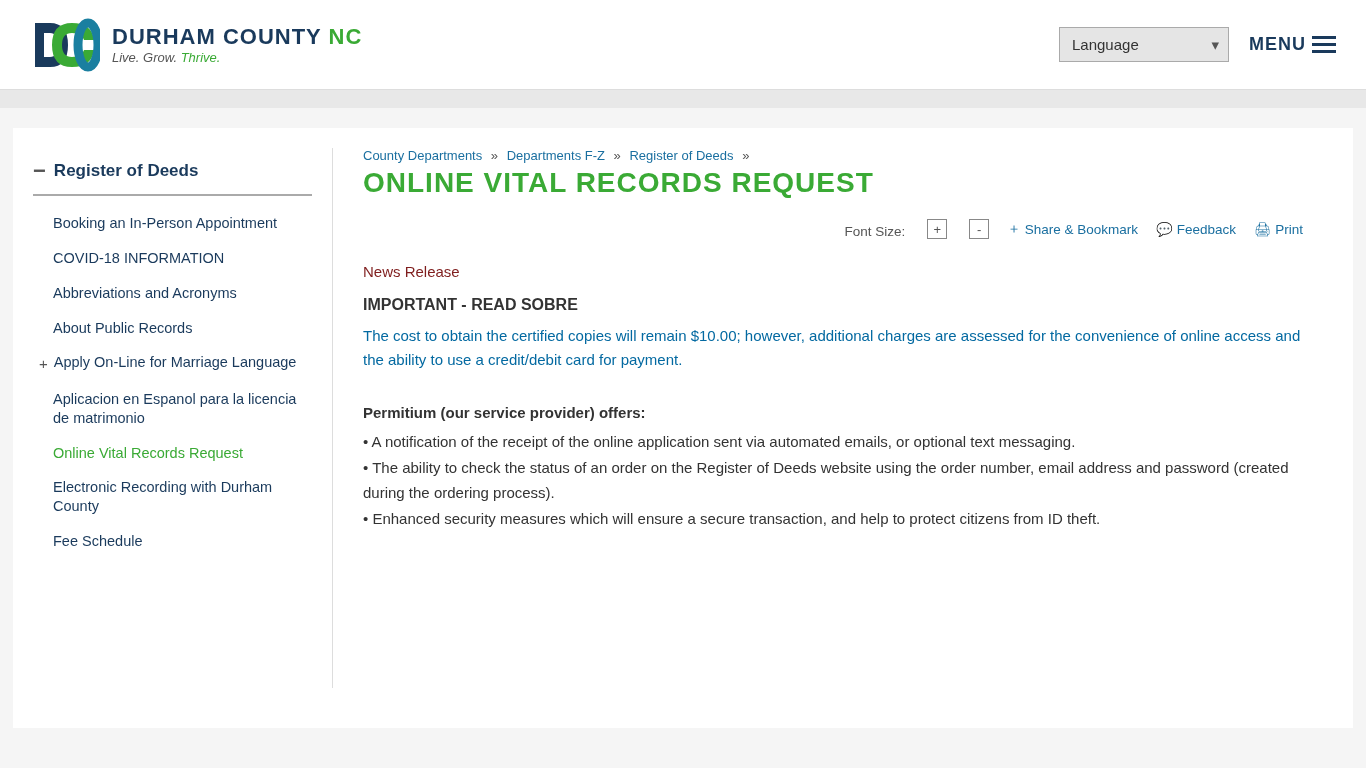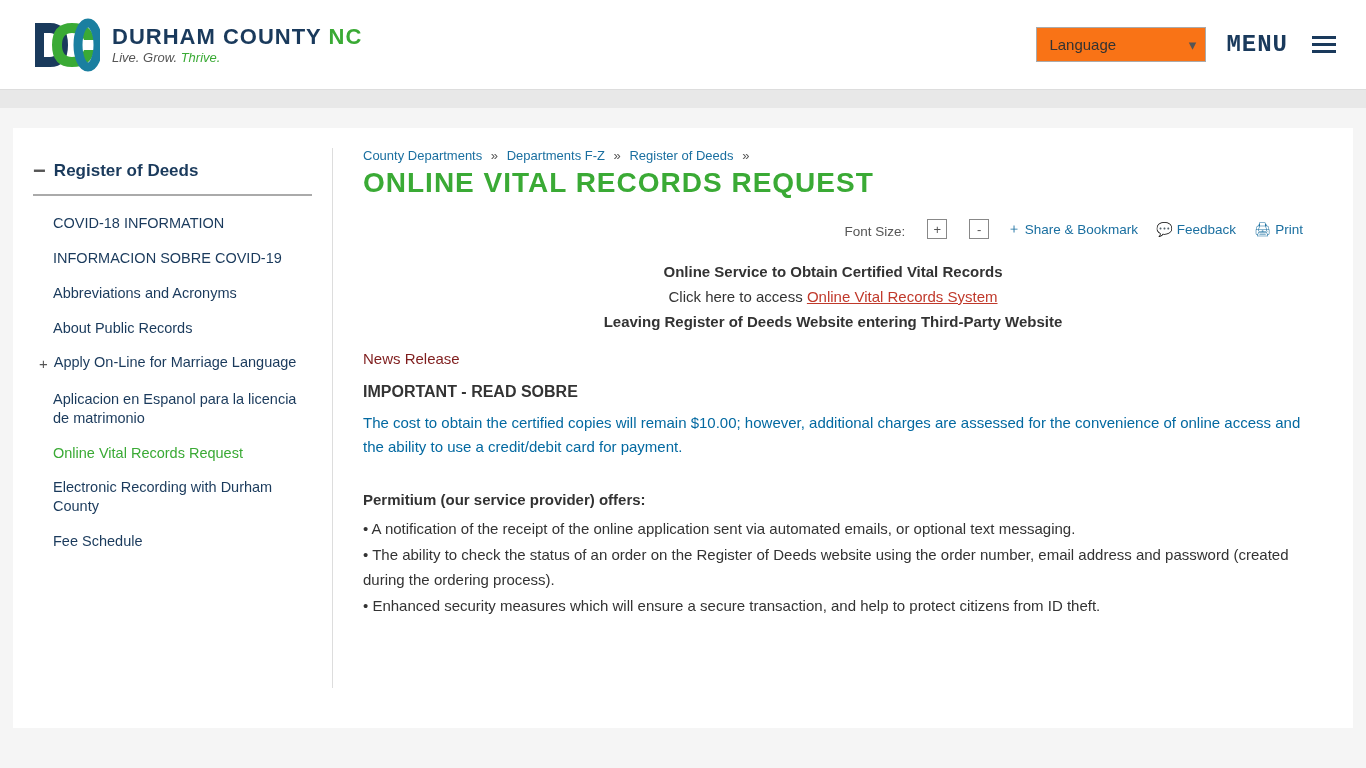--- a/index.html
+++ b/index.html
@@ -43,21 +43,21 @@
     }
     #header-right {
       display: flex;
       align-items: center;
       gap: 20px;
     }
     #language-select {
       border: 1px solid #aaa;
       padding: 8px 30px 8px 12px;
       font-size: 15px;
-      background: #f97316;
+      background: #e5e5e5;
       appearance: none;
       -webkit-appearance: none;
       cursor: pointer;
       color: #333;
       background-image: none;
       width: 170px;
     }
     #language-wrapper {
       position: relative;
       display: inline-block;
@@ -67,29 +67,28 @@
       position: absolute;
       right: 10px;
       top: 50%;
       transform: translateY(-50%);
       pointer-events: none;
       color: #555;
     }
     #menu-button {
       display: flex;
       align-items: center;
-      gap: 24px;
-      font-size: 24px;
+      gap: 6px;
+      font-size: 18px;
       font-weight: bold;
       color: #1a3a5c;
       cursor: pointer;
       background: none;
       border: none;
       letter-spacing: 1px;
-      font-family: Liberation Mono, monospace;
     }
     #menu-button .menu-icon-lines {
       display: flex;
       flex-direction: column;
       gap: 4px;
     }
     #menu-button .menu-icon-lines span {
       display: block;
       width: 24px;
       height: 3px;
@@ -325,24 +324,24 @@
 
 <div id="main-container">
 
   <nav id="sidebar">
     <div id="sidebar-title">
       <span class="minus">−</span>
       <span>Register of Deeds</span>
     </div>
 
     <a class="sidebar-item" href="#">
+      <span>Booking an In-Person Appointment</span>
+    </a>
+    <a class="sidebar-item" href="#">
       <span>COVID-18 INFORMATION</span>
-    </a>
-    <a class="sidebar-item" href="#">
-      <span>INFORMACION SOBRE COVID-19</span>
     </a>
     <a class="sidebar-item" href="#">
       <span>Abbreviations and Acronyms</span>
     </a>
     <a class="sidebar-item" href="#">
       <span>About Public Records</span>
     </a>
     <a class="sidebar-item with-plus" href="#">
       <span class="plus-icon">+</span>
       <span>Apply On-Line for Marriage Language</span>
@@ -387,30 +386,20 @@
       <a href="#" class="toolbar-action">
         <span>💬</span>
         <span>Feedback</span>
       </a>
       <a href="#" class="toolbar-action">
         <span>🖨</span>
         <span>Print</span>
       </a>
     </div>
 
-    <div class="content-section">
-      <p class="center-text">
-        <strong>Online Service to Obtain Certified Vital Records</strong>
-      </p>
-      <p class="center-text">
-        <span>Click here to access</span>
-        <a href="#" class="vital-records-link">Online Vital Records System</a>
-      </p>
-      <p class="leaving-notice">Leaving Register of Deeds Website entering Third-Party Website</p>
-    </div>
 
     <div class="content-section">
       <a href="#" class="news-release-link">News Release</a>
     </div>
 
     <div class="content-section">
       <p class="important-heading">IMPORTANT - READ SOBRE</p>
       <p class="body-text">The cost to obtain the certified copies will remain $10.00; however, additional charges are assessed for the convenience of online access and the ability to use a credit/debit card for payment.</p>
       <p class="bold-text">Permitium (our service provider) offers:</p>
       <div class="bullet-list">

